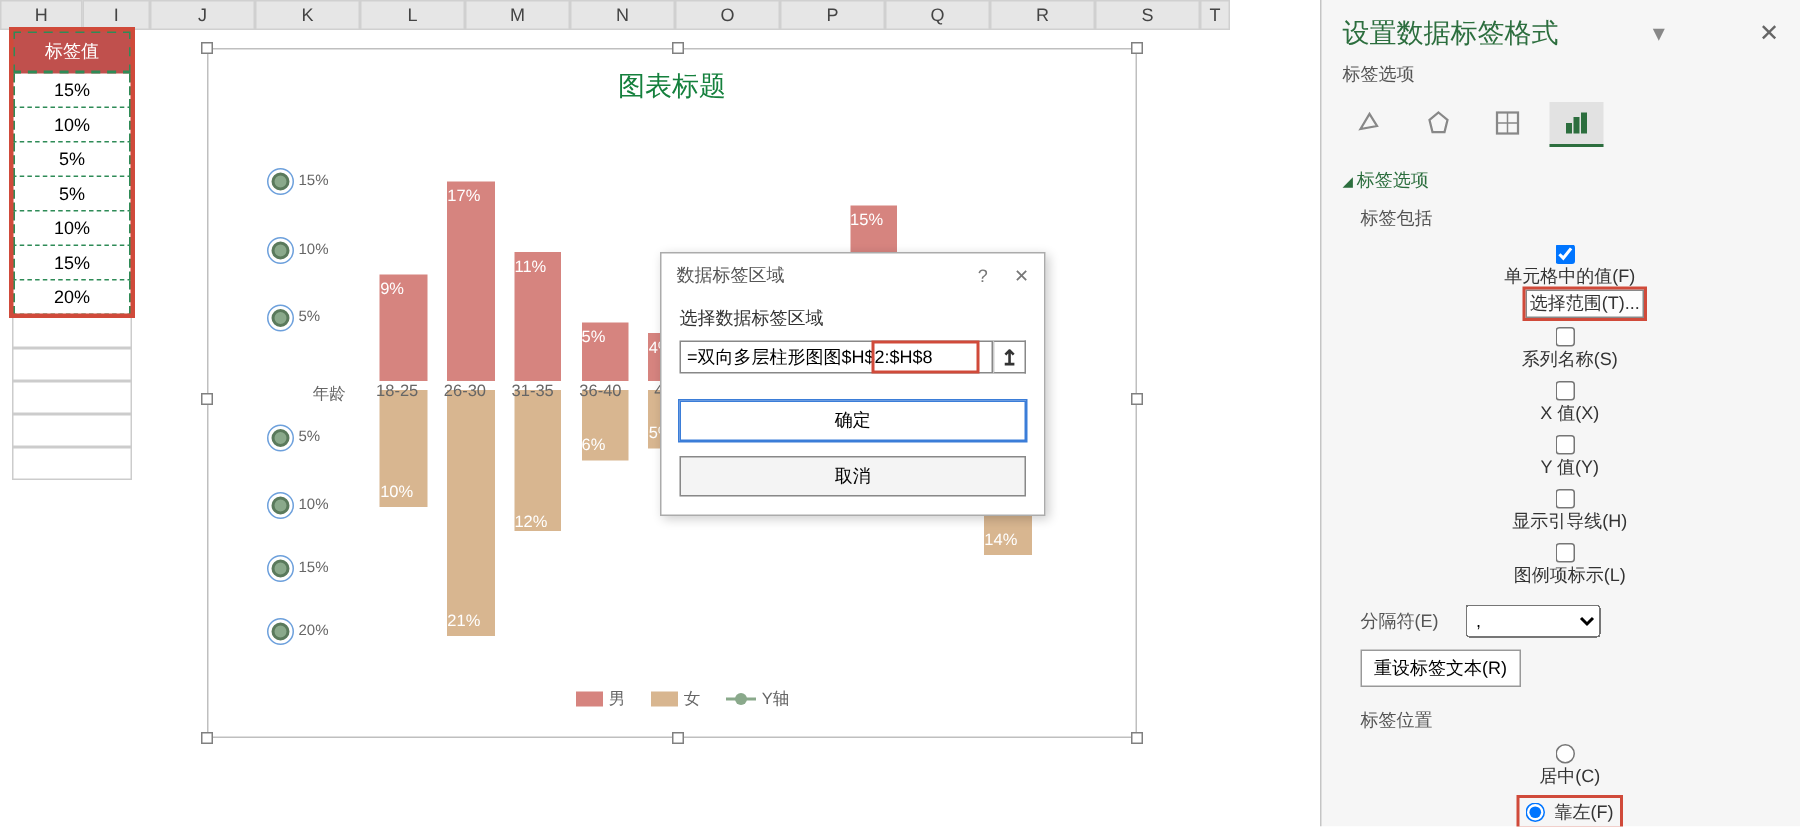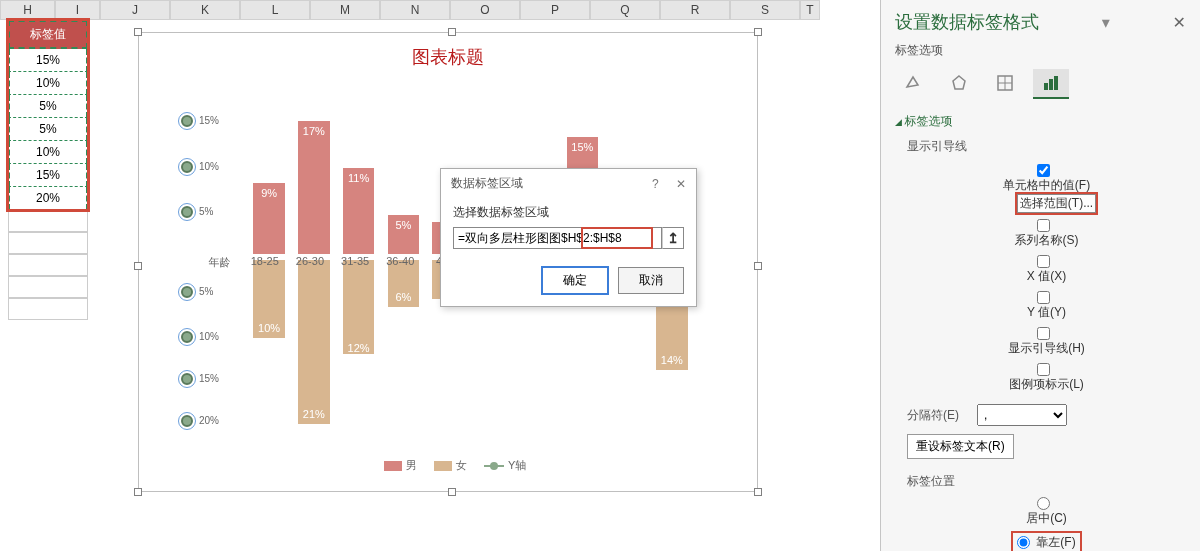--- a/index.html
+++ b/index.html
@@ -16,47 +16,47 @@
   
   .sheet-col { position: absolute; top: 20px; left: 8px; width: 80px; }
   .hdr-cell { background: #c0504d; color: #fff; text-align: center; font-size: 12px; padding: 4px 0; border: 2px dashed #2e8b57; }
   .pct-cell { border-left: 2px dashed #2e8b57; border-right: 2px dashed #2e8b57; border-bottom: 1px dashed #2e8b57; text-align: center; font-size: 12px; padding: 4px 0; }
   .pct-wrap { outline: 3px solid #d04a3a; outline-offset: -1px; }
   .empty-rows div { height: 22px; border: 1px solid #ccc; }
 
   
   .chart-frame { position: absolute; top: 32px; left: 138px; width: 620px; height: 460px; border: 1px solid #bfbfbf; background: #fff; }
   .chart-frame .handle { position: absolute; width: 8px; height: 8px; border: 1px solid #808080; background: #fff; }
-  .chart-title { text-align: center; font-size: 18px; color: #b91c1c; margin-top: 12px; }
+  .chart-title { text-align: center; font-size: 18px; color: #15803d; margin-top: 12px; }
   .plot { position: absolute; top: 50px; left: 8px; right: 8px; bottom: 60px; }
   .axis-cat { position: absolute; left: 50px; right: 10px; top: 49.5%; display: flex; }
   .axis-cat span { flex: 1; text-align: center; font-size: 11px; color: #666; }
   .yaxis-pts { position: absolute; left: 30px; top: 0; bottom: 0; width: 20px; }
   .yaxis-pts .pt { position: absolute; width: 12px; height: 12px; border-radius: 50%; background: #8aa98b; border: 2px solid #5a7a5c; left: 4px; margin-top: -6px; }
   .yaxis-pts .sel { outline: 1px solid #6da0dc; outline-offset: 2px; }
   .yaxis-pts .lbl { position: absolute; left: 22px; font-size: 10px; color: #666; margin-top: -6px; }
   .bars { position: absolute; left: 55px; right: 10px; top: 0; bottom: 0; }
   .bar-slot { position: absolute; top: 0; bottom: 0; }
   .bar-up { position: absolute; bottom: 51%; width: 70%; left: 15%; background: #d6847f; }
   .bar-dn { position: absolute; top: 51%; width: 70%; left: 15%; background: #d8b690; }
-  .bar-lbl { position: absolute; width: 100%; text-align: center; color: #fff; font-size: 11px; }
+  .bar-lbl { position: absolute; width: 100%; color: #fff; font-size: 11px; }
   .legend { position: absolute; bottom: 18px; left: 0; right: 0; text-align: center; font-size: 11px; color: #666; }
   .legend .sw { display: inline-block; width: 18px; height: 10px; vertical-align: middle; margin: 0 4px 0 14px; }
   .legend .line-sw { display: inline-block; width: 20px; height: 2px; background: #8aa98b; position: relative; vertical-align: middle; margin: 0 4px 0 14px; }
   .legend .line-sw::after { content: ""; position: absolute; left: 6px; top: -3px; width: 8px; height: 8px; border-radius: 50%; background: #8aa98b; }
 
   
   .dialog { position: absolute; top: 168px; left: 440px; width: 257px; background: #fff; border: 1px solid #ababab; box-shadow: 2px 2px 7px rgba(0,0,0,0.2); }
   .dlg-title { display: flex; justify-content: space-between; align-items: center; padding: 6px 10px; font-size: 12px; color: #555; }
   .dlg-title .icons span { margin-left: 14px; color: #777; cursor: pointer; }
   .dlg-body { padding: 6px 12px 12px; font-size: 12px; color: #333; }
   .dlg-input-row { display: flex; margin-top: 6px; }
   .dlg-input-row input { flex: 1; border: 1px solid #888; padding: 3px 4px; font-size: 12px; }
   .collapse-btn { width: 22px; border: 1px solid #888; border-left: 1px solid #ccc; display: flex; align-items: center; justify-content: center; cursor: pointer; font-weight: bold; font-size: 14px; }
-  .dlg-buttons { display: flex; justify-content: flex-end; gap: 10px; margin-top: 18px; }
+  .dlg-buttons { display: flex; justify-content: flex-end; gap: 10px; margin-top: 18px; flex-direction: column; }
   .dlg-buttons button { padding: 4px 20px; font-size: 12px; border: 1px solid #888; background: #f4f4f4; cursor: pointer; }
   .dlg-buttons button.primary { background: #fff; border: 1px solid #3b7dd8; outline: 1px solid #3b7dd8; }
 
   
   .panel { position: absolute; top: 0; right: 0; width: 320px; height: 551px; border-left: 1px solid #c5c5c5; background: #f6f6f6; padding: 0 14px; }
   .panel-title-row { display: flex; justify-content: space-between; align-items: center; margin: 10px 0 6px; }
   .panel-title { font-size: 18px; color: #2c6e3e; }
   .panel-close { font-size: 16px; color: #666; cursor: pointer; }
   .panel-options-link { font-size: 12px; color: #555; margin-bottom: 10px; display: inline-block; }
   .panel-option-icons { display: flex; gap: 10px; margin-bottom: 14px; }
@@ -273,21 +273,21 @@
     <div class="opt-icon sel">
         <svg width="20" height="20" viewBox="0 0 20 20">
           <rect x="3" y="10" width="4" height="7" fill="#2c6e3e"></rect>
           <rect x="8" y="6" width="4" height="11" fill="#2c6e3e"></rect>
           <rect x="13" y="3" width="4" height="14" fill="#2c6e3e"></rect>
         </svg>
       </div>
   </div>
 
   <div class="section-head">标签选项</div>
-  <div class="subtitle" style="margin-left:12px">显示引导线</div>
+  <div class="subtitle" style="margin-left:12px">标签包括</div>
 
   <div class="chk-row">
     <input type="checkbox" checked="" style="">
     <span>单元格中的值(F)</span>
     <span style="flex:1"></span>
     <span class="select-range-btn highlight-red">选择范围(T)...</span>
   </div>
   <div class="chk-row">
       <input type="checkbox" style="">
       <span>系列名称(S)</span>

